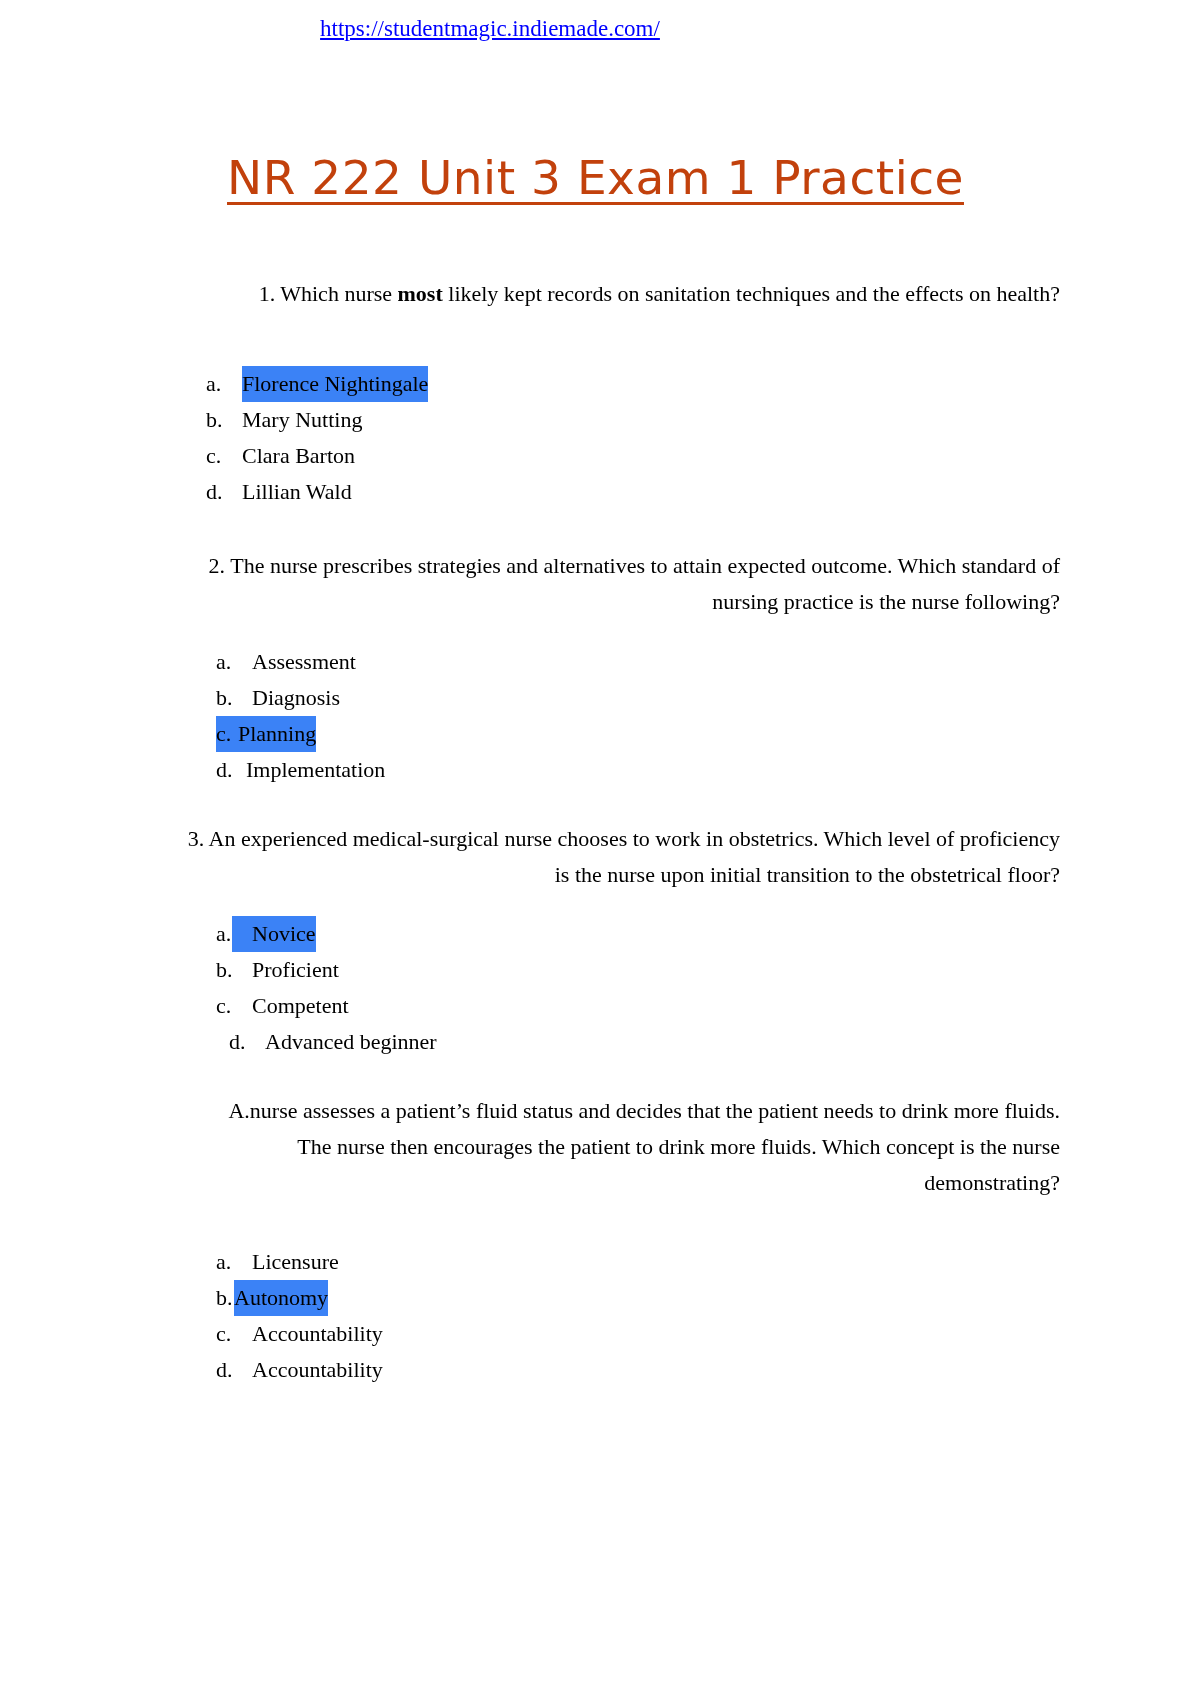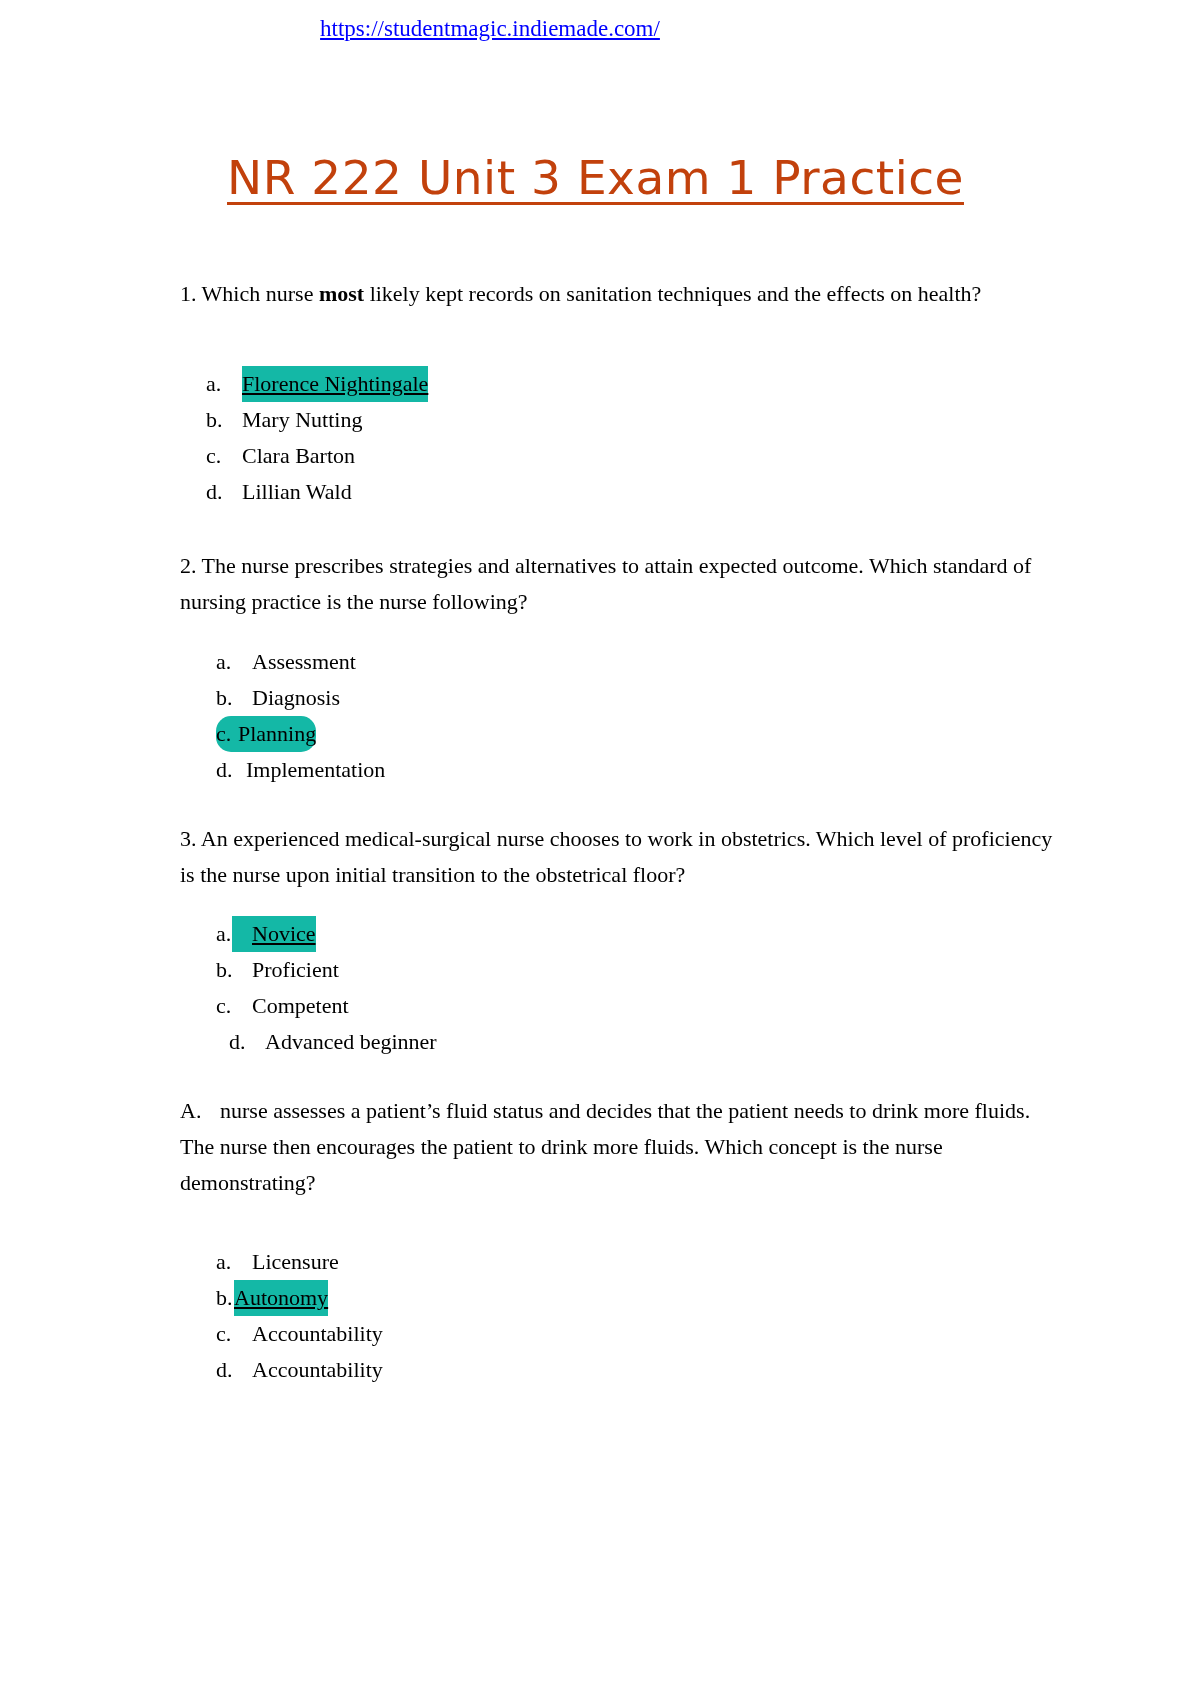--- a/index.html
+++ b/index.html
@@ -5,27 +5,27 @@
   html, body { margin: 0; padding: 0; background: #ffffff; }
   body { width: 1191px; height: 1684px; position: relative; overflow: hidden;
          font-family: "Liberation Serif", "DejaVu Serif", serif; color: #000; }
   .url { position: absolute; top: 16px; left: 0; width: 980px; text-align: center;
          font-size: 23px; }
   .url a { color: #0000ff; text-decoration: underline; }
   .title { position: absolute; top: 150px; left: 0; width: 1191px; text-align: center;
            font-family: "DejaVu Sans", "Liberation Sans", sans-serif; font-size: 47px;
            color: #c2410c; letter-spacing: 0.5px; }
   .title span { text-decoration: underline; text-decoration-thickness: 3px; text-underline-offset: 8px; }
-  .q { position: absolute; left: 180px; width: 880px; font-size: 22px; line-height: 36px; }
+  .q { position: absolute; left: 180px; width: 880px; font-size: 22px; line-height: 36px; text-align: right; }
   .q b { font-weight: bold; }
   .opts { position: absolute; left: 0; width: 600px; font-size: 22px; }
   .opt { position: absolute; height: 36px; line-height: 36px; white-space: nowrap; }
   .lbl { display: inline-block; }
   .txt { display: inline-block; }
-  .hl { background: #14b8a6; text-decoration: underline; }
+  .hl { background: #3b82f6; }
 </style>
 </head>
 <body>
 
 <div class="url">
   <a>https://studentmagic.indiemade.com/</a>
 </div>
 
 <div class="title">
   <span>NR 222 Unit 3 Exam 1 Practice</span>
@@ -52,21 +52,21 @@
 <div class="q" style="top:548px;">
   <span>2. The nurse prescribes strategies and alternatives to attain expected outcome. Which standard of nursing practice is the nurse following?</span>
 </div>
 <div class="opts">
   <div class="opt" style="top:644px; left:216px;">
     <span class="lbl" style="width:36px;">a.</span><span class="txt">Assessment</span>
   </div>
   <div class="opt" style="top:680px; left:216px;">
     <span class="lbl" style="width:36px;">b.</span><span class="txt">Diagnosis</span>
   </div>
-  <div class="opt hl" style="top:716px; left:216px;border-radius:15px;">
+  <div class="opt hl" style="top:716px; left:216px;">
     <span class="lbl" style="width:22px;">c.</span><span class="txt">Planning</span>
   </div>
   <div class="opt" style="top:752px; left:216px;">
     <span class="lbl" style="width:30px;">d.</span><span class="txt">Implementation</span>
   </div>
 </div>
 
 <div class="q" style="top:821px;">
   <span>3. An experienced medical-surgical nurse chooses to work in obstetrics. Which level of proficiency is the nurse upon initial transition to the obstetrical floor?</span>
 </div>

